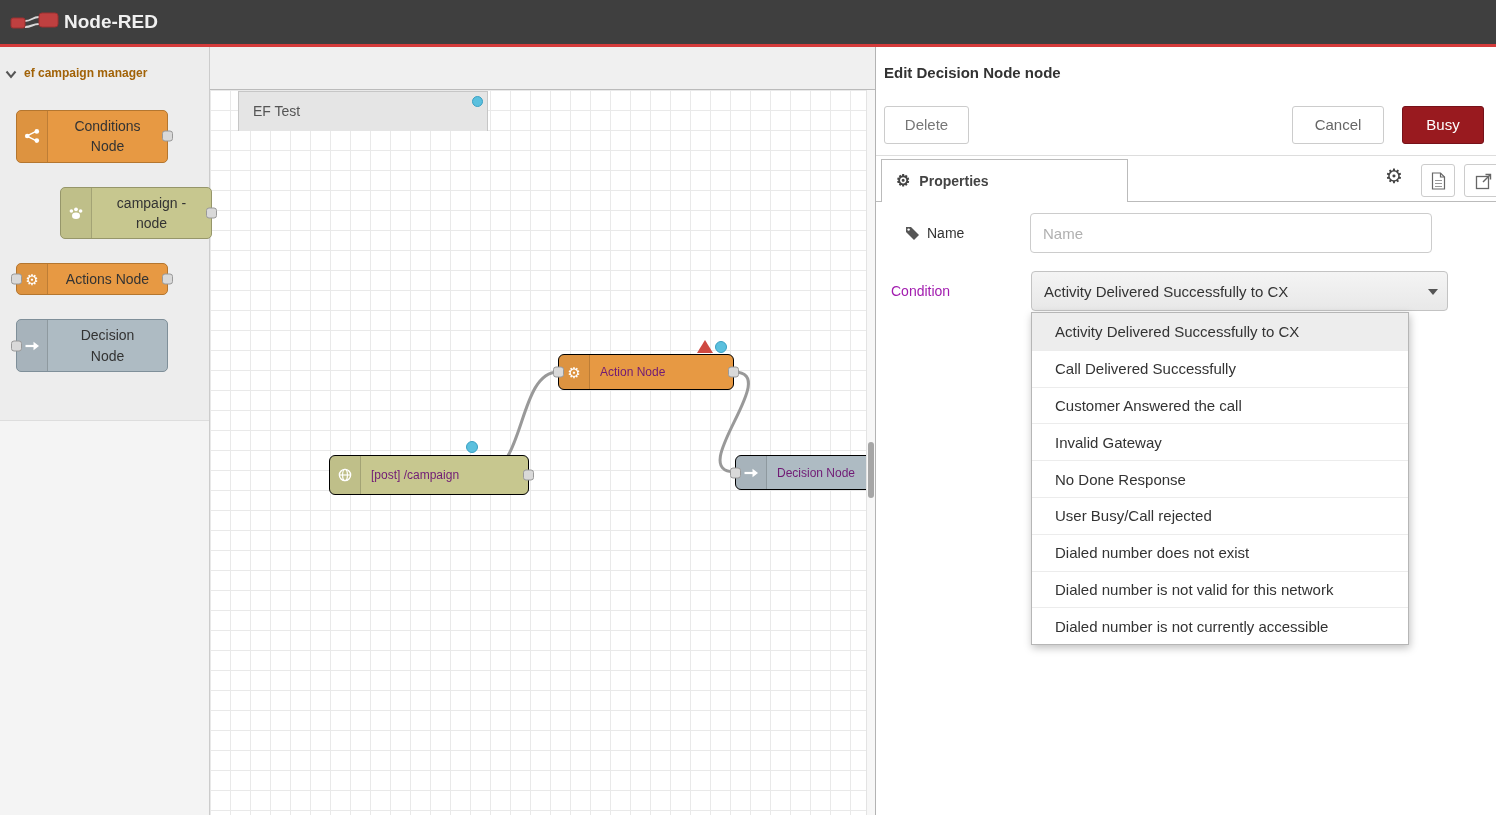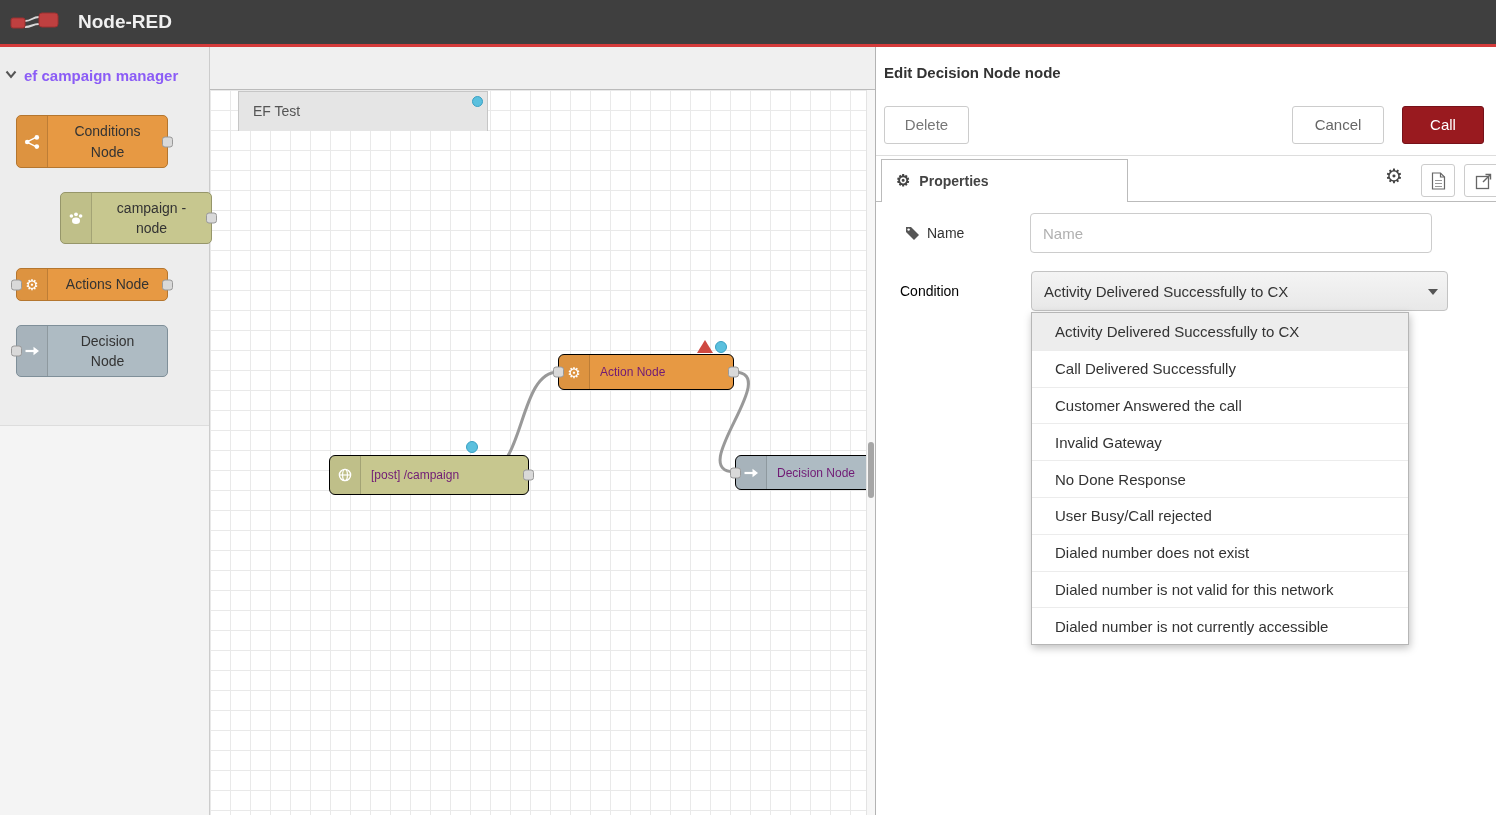--- a/index.html
+++ b/index.html
@@ -2,30 +2,30 @@
 <html><head>
 <meta charset="utf-8">
 <style>
   html,body{margin:0;padding:0;background:#fff;}
   body{font-family:"Liberation Sans",sans-serif;}
   #app{position:relative;width:1496px;height:815px;overflow:hidden;background:#fff;}
 
   
   .app-header{position:absolute;left:0;top:0;width:1496px;height:44px;background:#3f3f3f;border-bottom:3px solid #d53b3b;z-index:30;}
   .logo{position:absolute;left:10px;top:9px;}
-  .app-title{position:absolute;left:64px;top:0;height:44px;line-height:44px;color:#f0f0f0;font-size:19px;font-weight:bold;margin-left:14px;}
+  .app-title{position:absolute;left:64px;top:0;height:44px;line-height:44px;color:#f0f0f0;font-size:19px;font-weight:bold;}
 
   
   .sidebar{position:absolute;left:0;top:47px;width:210px;height:768px;background:#f4f4f4;border-right:1px solid #ccc;box-sizing:border-box;z-index:5;}
   .search-row{position:relative;height:45px;border-bottom:1px solid #ddd;}
   .search-icon{position:absolute;left:5px;top:13px;}
   .search-input{position:absolute;left:0;top:0;width:100%;height:44px;border:none;background:transparent;padding:0 8px 0 26px;font-size:15px;color:#555;box-sizing:border-box;outline:none;}
   .search-input::placeholder{color:#b5b5b5;}
   .palette-section{background:#ededed;border-bottom:1px solid #ddd;padding:16px 0 24px;}
-  .category-header{position:relative;padding:0 12px 0 24px;font-size:15px;font-weight:bold;color:#8b5cf6;line-height:1.75;cursor:pointer;}
+  .category-header{position:relative;padding:0 12px 0 24px;font-size:12px;font-weight:bold;color:#a16207;line-height:1.75;cursor:pointer;}
   .chev{position:absolute;left:5px;top:7px;}
   .palette-nodes{padding:26px 0 0 16px;}
   .palette-node{position:relative;width:152px;border:1px solid;border-radius:5px;margin-bottom:24px;display:flex;align-items:stretch;box-sizing:border-box;cursor:move;}
   .icon-box{width:30px;min-height:29px;display:flex;align-items:center;justify-content:center;border-right:1px solid rgba(0,0,0,0.15);background:rgba(0,0,0,0.04);border-radius:4px 0 0 4px;}
   .p-label{flex:1;text-align:center;font-size:14px;color:#333;line-height:1.45;padding:5px 16px;}
   .node-orange{background:#E79943;border-color:#b4762f;}
   .node-olive{background:#C7C78F;border-color:#96966a;margin-left:44px;}
   .node-gray{background:#AEBBC3;border-color:#7f8f99;}
   .port{position:absolute;width:11px;height:11px;background:#d9d9d9;border:1px solid #999;border-radius:3px;box-sizing:border-box;}
   .port-right{right:-6px;top:50%;transform:translateY(-50%);}
@@ -70,21 +70,21 @@
   .properties-tab{position:absolute;left:5px;top:2px;width:247px;height:43px;background:#fff;border:1px solid #bbb;border-bottom:none;box-sizing:border-box;z-index:2;display:flex;align-items:center;gap:9px;padding-left:14px;font-size:14px;font-weight:bold;color:#444;cursor:pointer;}
   .properties-tab .gear-glyph{color:#444;font-size:16px;}
   .tab-gear{position:absolute;left:509px;top:9px;font-size:20px;color:#444;line-height:1;cursor:pointer;}
   .icon-btn{position:absolute;top:7px;width:34px;height:33px;border:1px solid #ccc;border-radius:3px;background:#fff;display:flex;align-items:center;justify-content:center;box-sizing:border-box;cursor:pointer;}
   #btn-doc{left:545px;}
   #btn-expand{left:588px;width:40px;}
 
   .name-label{position:absolute;left:29px;top:166px;height:40px;display:flex;align-items:center;gap:7px;font-size:14px;color:#333;}
   .name-input{position:absolute;left:154px;top:166px;width:402px;height:40px;border:1px solid #ccc;border-radius:4px;padding:0 12px;font-size:15px;color:#333;box-sizing:border-box;outline:none;}
   .name-input::placeholder{color:#b0b0b0;}
-  .cond-label{position:absolute;left:24px;top:224px;height:40px;display:flex;align-items:center;font-size:14px;color:#000000;}
+  .cond-label{position:absolute;left:15px;top:224px;height:40px;display:flex;align-items:center;font-size:14px;color:#a21caf;}
   .cond-select{position:absolute;left:155px;top:224px;width:417px;height:40px;border:1px solid #c3c3c3;border-radius:4px;background:linear-gradient(#f4f4f4,#e8e8e8);box-sizing:border-box;display:flex;align-items:center;padding:0 30px 0 12px;font-size:15px;color:#333;cursor:pointer;}
   .select-caret{position:absolute;right:9px;top:17px;width:0;height:0;border-left:5px solid transparent;border-right:5px solid transparent;border-top:6px solid #555;}
   .dropdown{position:absolute;left:155px;top:265px;width:378px;background:#fff;border:1px solid #b6b6b6;box-shadow:1px 3px 8px rgba(0,0,0,0.25);z-index:20;box-sizing:border-box;}
   .dd-item{height:36.8px;display:flex;align-items:center;padding-left:23px;font-size:15px;color:#333;border-top:1px solid #ececec;box-sizing:border-box;cursor:pointer;}
   .dd-item.selected{background:#ededed;border-top:none;}
 </style>
 </head>
 <body>
 
 <div id="app">
@@ -214,21 +214,21 @@
 
   <div class="canvas-scroll">
     <div class="scroll-thumb"></div>
   </div>
 
   <div class="editor-panel">
     <div class="tray-title">Edit Decision Node node</div>
 
     <div id="btn-delete" class="btn btn-secondary">Delete</div>
     <div id="btn-cancel" class="btn btn-secondary">Cancel</div>
-    <div id="btn-done" class="btn">Call</div>
+    <div id="btn-done" class="btn">Busy</div>
 
     <div class="toolbar-sep"></div>
 
     <div class="editor-tabbar">
       <div class="properties-tab">
         <span class="gear-glyph">⚙</span>
         <span>Properties</span>
       </div>
       <span class="tab-gear">⚙</span>
       <div id="btn-doc" class="icon-btn">

